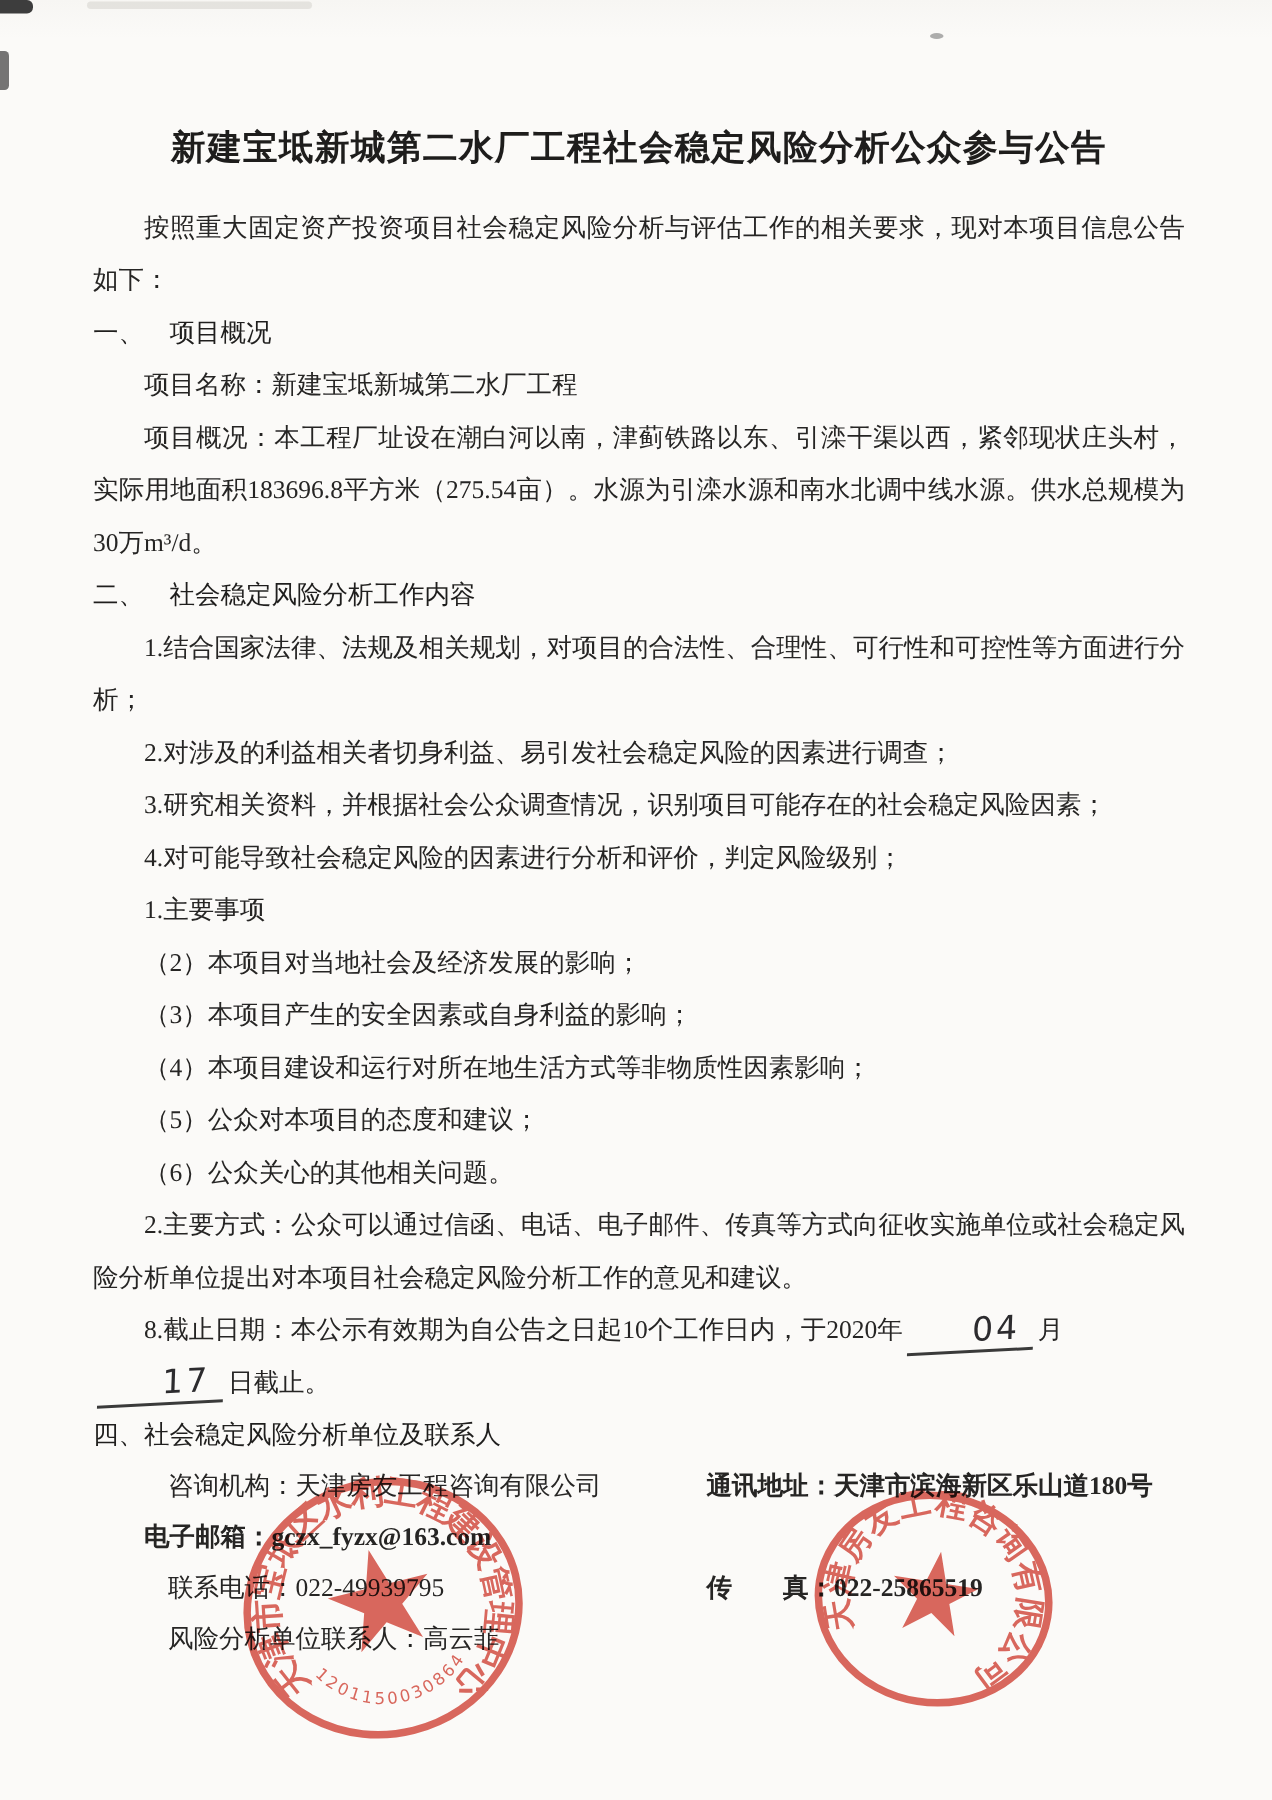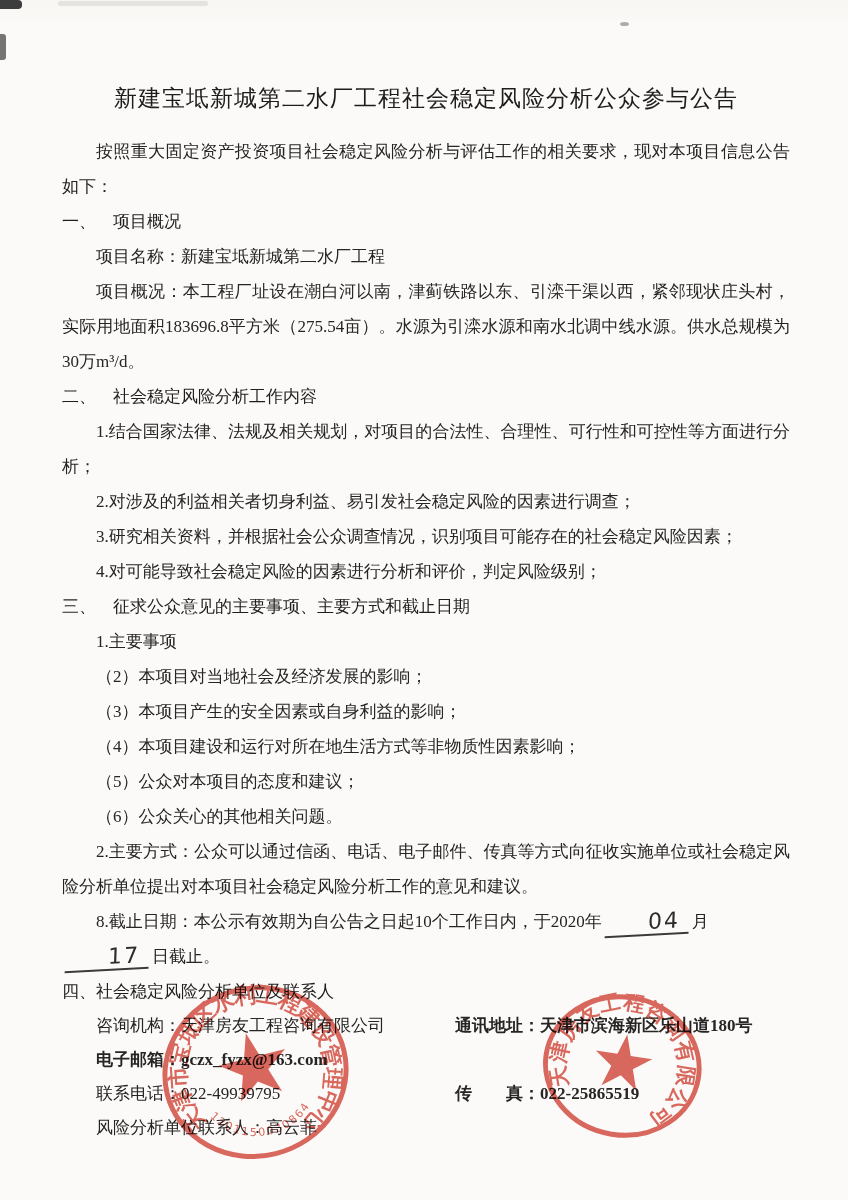--- a/index.html
+++ b/index.html
@@ -17,33 +17,33 @@
     background: linear-gradient(180deg, #f7f6f3 0px, #fbfaf8 26px, #fbfaf8 100%);
     overflow: hidden;
   }
   .doc {
     position: relative;
     padding: 84px 58px 0 62px;
     z-index: 1;
   }
   .title {
     font-size: 23px;
-    font-weight: normal;
+    font-weight: bold;
     text-align: center;
     color: #1e1d1c;
     letter-spacing: 1px;
     line-height: 30px;
     margin-bottom: 20px;
   }
   p { font-size: 17px; line-height: 35px; }
   .indent { text-indent: 2em; }
   .justify { text-align: justify; }
   .heading { font-weight: normal; color: #1f1e1d; }
   .contact-row { display: flex; padding-left: 34px; font-size: 17px; line-height: 34px; }
-  .ccol-left { width: 359px; flex: 0 0 359px; }
+  .ccol-left { width: 359px; flex: 0 0 359px; margin-left: 16px; }
   .ccol-right { flex: 1; font-weight: bold; }
   .hw {
     font-family: "DejaVu Sans", sans-serif;
     display: inline-block;
     font-size: 22px;
     line-height: 1;
     color: #2c2b2e;
     transform: rotate(-3deg) skewX(-5deg);
     vertical-align: -2px;
   }
@@ -80,21 +80,20 @@
     <p class="heading">一、　项目概况</p>
     <p class="indent">项目名称：新建宝坻新城第二水厂工程</p>
     <p class="indent justify">项目概况：本工程厂址设在潮白河以南，津蓟铁路以东、引滦干渠以西，紧邻现状庄头村，实际用地面积183696.8平方米（275.54亩）。水源为引滦水源和南水北调中线水源。供水总规模为30万m³/d。</p>
 
     <p class="heading">二、　社会稳定风险分析工作内容</p>
     <p class="indent justify">1.结合国家法律、法规及相关规划，对项目的合法性、合理性、可行性和可控性等方面进行分析；</p>
     <p class="indent">2.对涉及的利益相关者切身利益、易引发社会稳定风险的因素进行调查；</p>
     <p class="indent">3.研究相关资料，并根据社会公众调查情况，识别项目可能存在的社会稳定风险因素；</p>
     <p class="indent">4.对可能导致社会稳定风险的因素进行分析和评价，判定风险级别；</p>
 
-    <p class="heading">三、　征求公众意见的主要事项、主要方式和截止日期</p>
     <p class="indent">1.主要事项</p>
     <p class="indent">（2）本项目对当地社会及经济发展的影响；</p>
     <p class="indent">（3）本项目产生的安全因素或自身利益的影响；</p>
     <p class="indent">（4）本项目建设和运行对所在地生活方式等非物质性因素影响；</p>
     <p class="indent">（5）公众对本项目的态度和建议；</p>
     <p class="indent">（6）公众关心的其他相关问题。</p>
     <p class="indent justify">2.主要方式：公众可以通过信函、电话、电子邮件、传真等方式向征收实施单位或社会稳定风险分析单位提出对本项目社会稳定风险分析工作的意见和建议。</p>
 
     <p class="indent"><span>8.截止日期：本公示有效期为自公告之日起10个工作日内，于2020年</span><span class="hw hw-blank">04</span><span>月</span><span class="hw hw-blank">17</span><span>日截止。</span></p>
 

